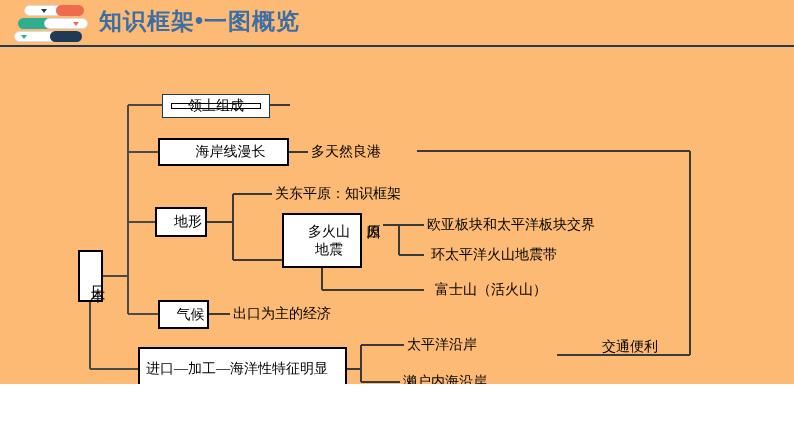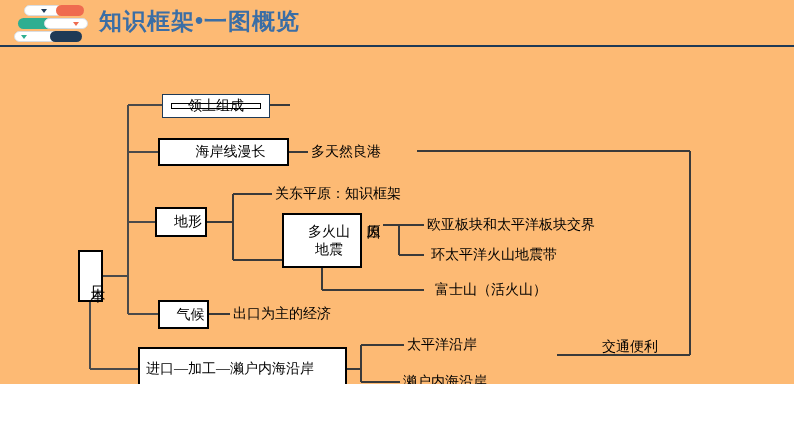--- a/index.html
+++ b/index.html
@@ -239,21 +239,21 @@
 
     <div class="node-box" style="left:155px; top:155px; width:52px; height:30px;">地形</div>
 
     <div class="node-box" style="left:282px; top:161px; width:80px; height:55px; white-space:pre-line;">多火山
 地震</div>
 
     <div class="vlabel" style="left:366px; top:162px;">原因</div>
 
     <div class="node-box" style="left:158px; top:248px; width:51px; height:29px;">气候</div>
 
-    <div class="node-box wrapbox" style="left:138px; top:295px; width:209px; height:45px;">进口—加工—濑户内海沿岸</div>
+    <div class="node-box wrapbox" style="left:138px; top:295px; width:209px; height:45px;">进口—加工—海洋性特征明显</div>
 
 
     <div class="leaf-label" style="left:311px; top:93px;">多天然良港</div>
 
     <div class="leaf-label" style="left:275px; top:135px;">关东平原：知识框架</div>
 
     <div class="leaf-label" style="left:427px; top:166px;">欧亚板块和太平洋板块交界</div>
 
     <div class="leaf-label" style="left:431px; top:196px;">环太平洋火山地震带</div>
 

